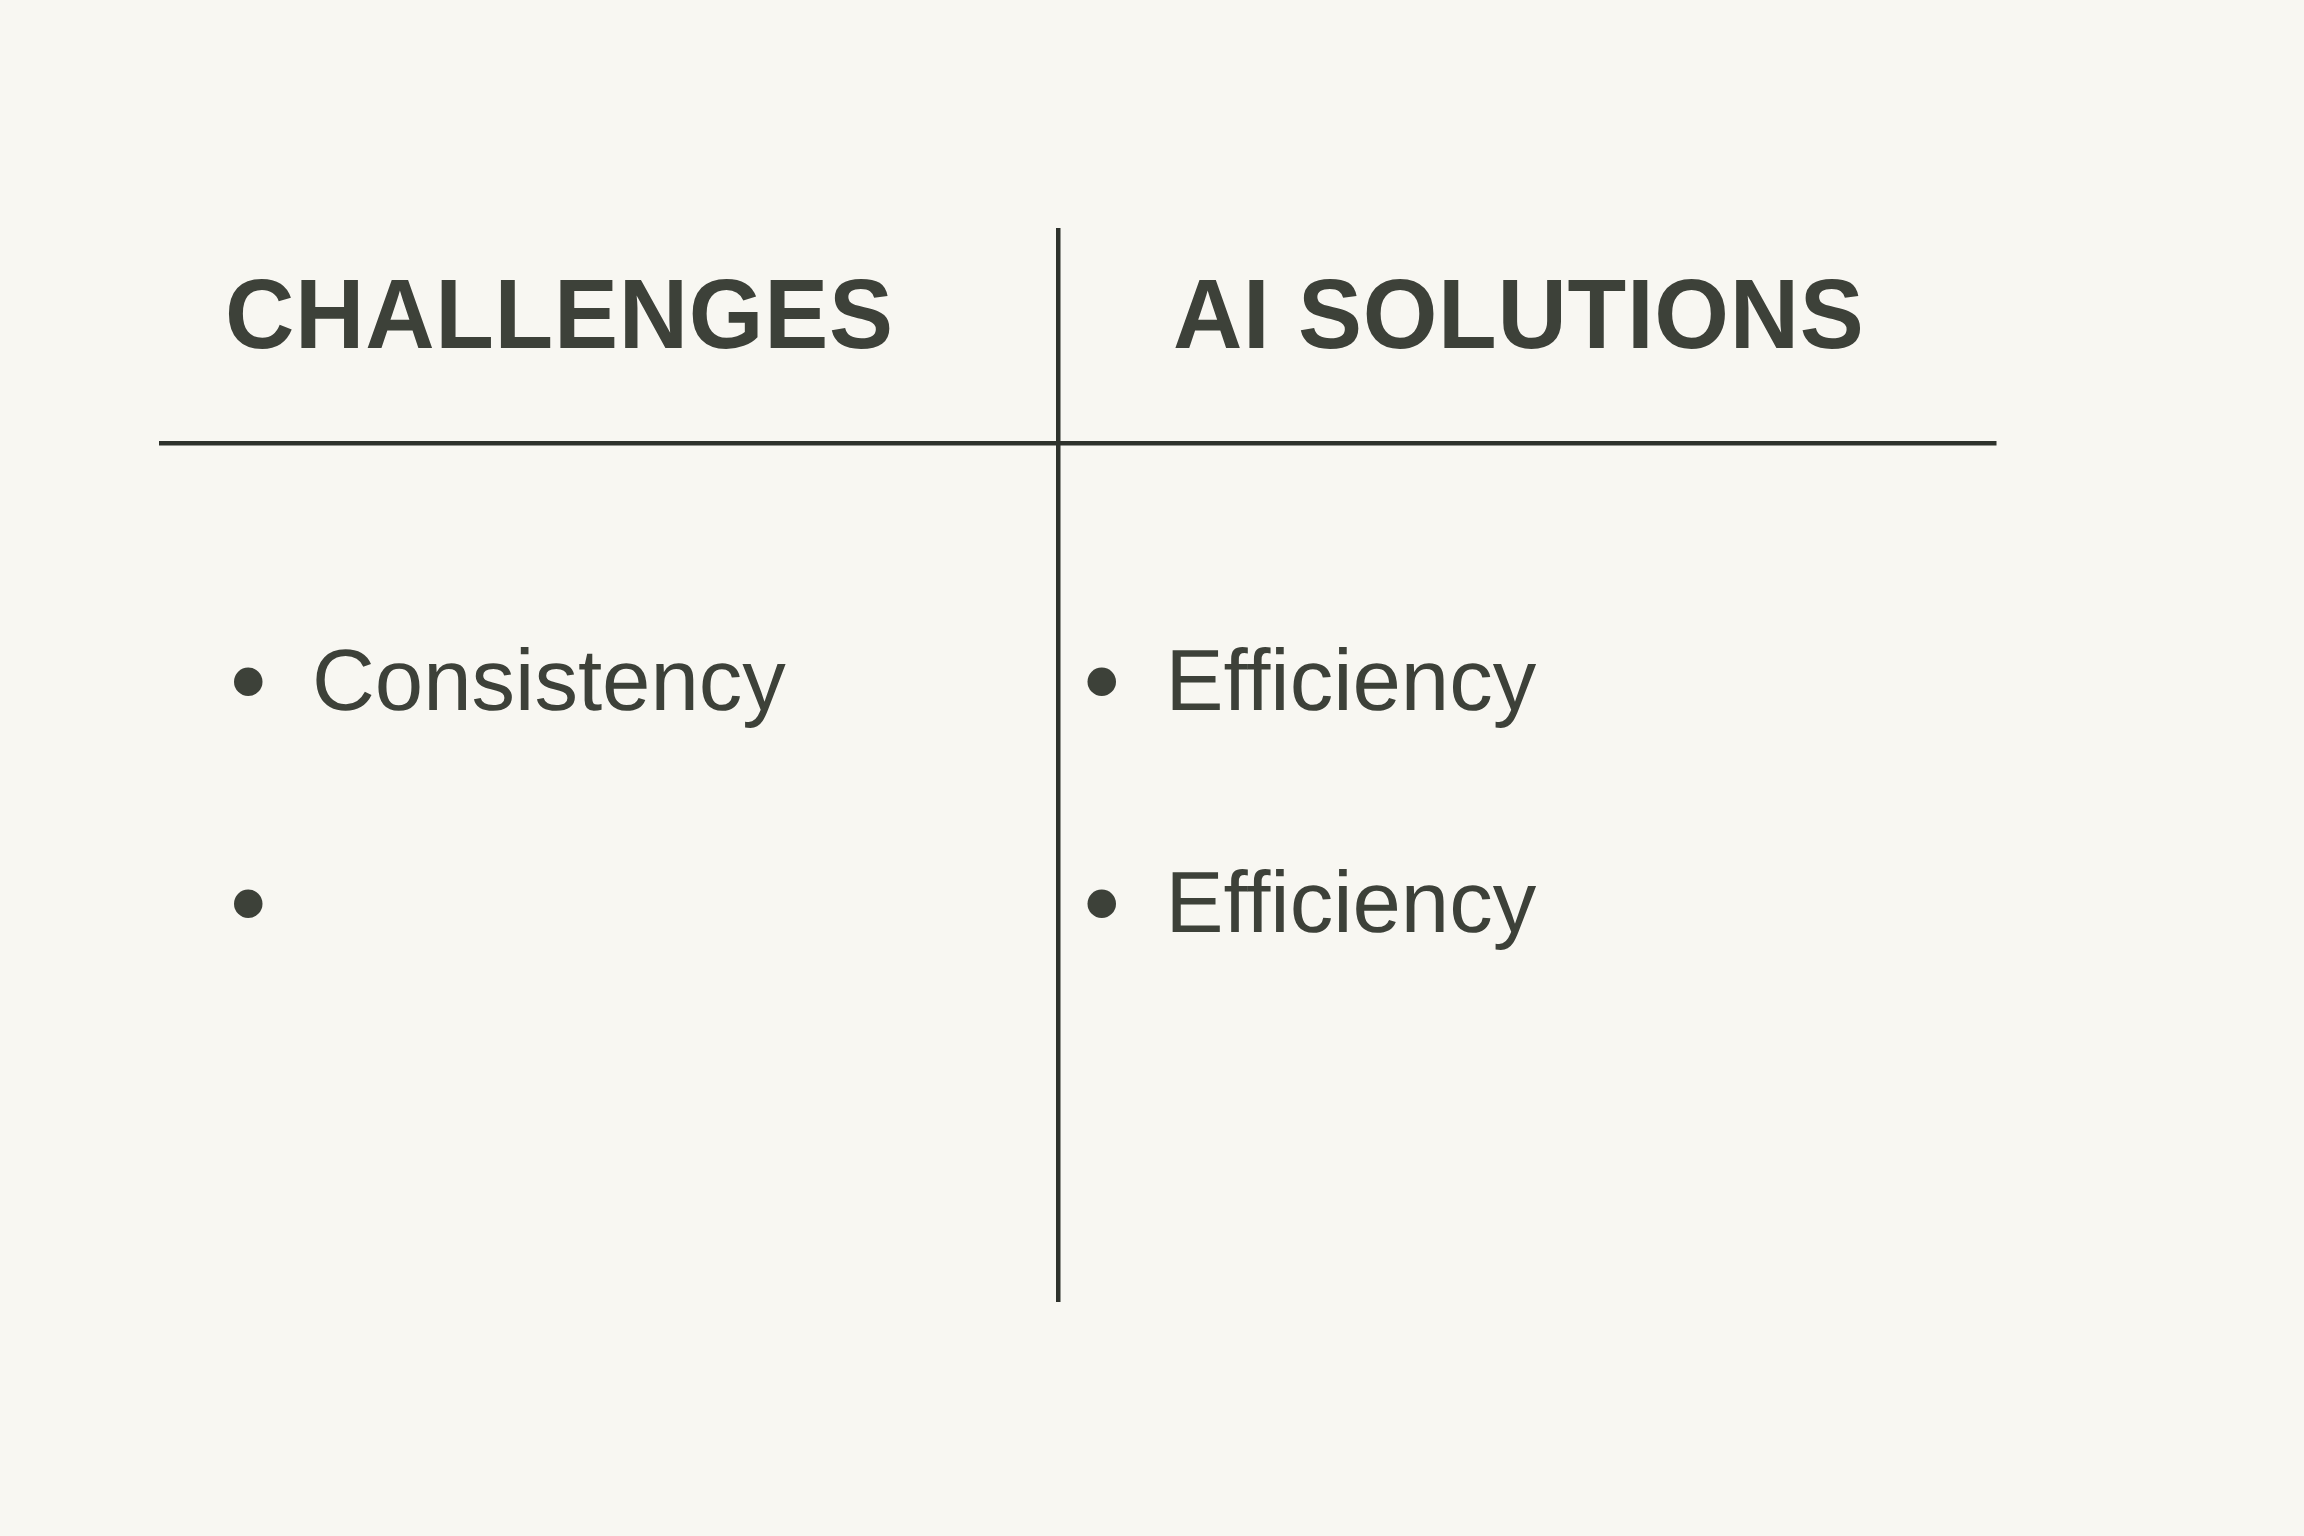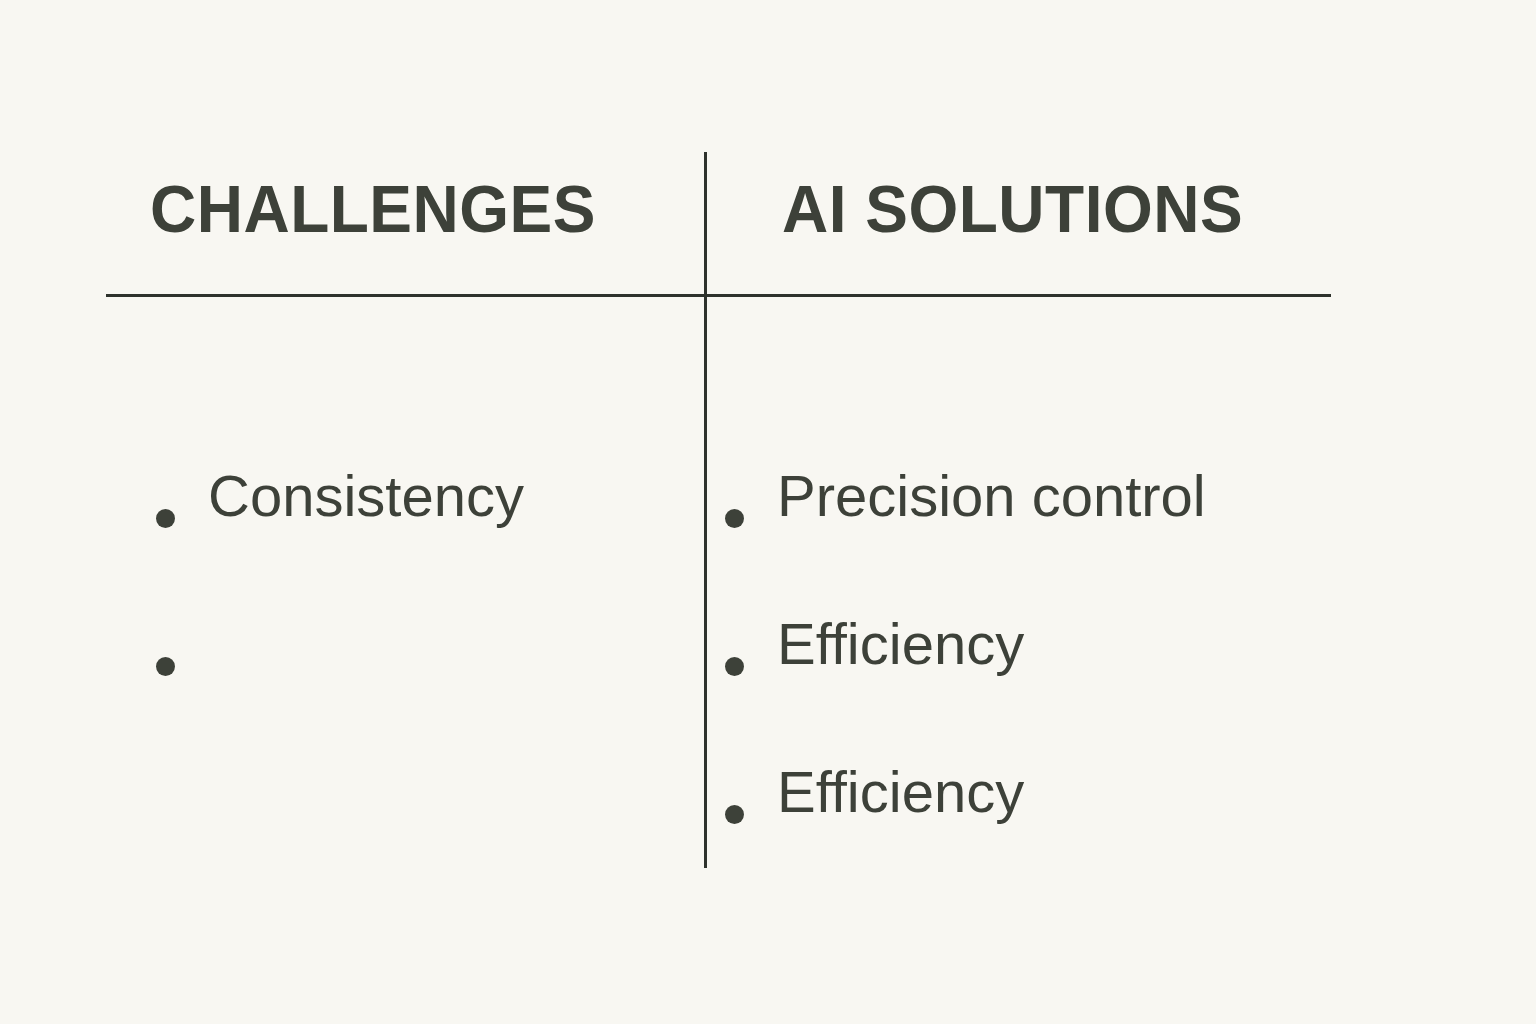--- a/index.html
+++ b/index.html
@@ -73,21 +73,21 @@
     top: 380px;
     margin: 0;
     padding: 0;
     list-style: none;
   }
   .column.left  .bullet-list { left: 156px; }
   .column.right .bullet-list { left: 48px; }
 
   .bullet-item {
     display: flex;
-    align-items: flex-end;
+    align-items: center;
     height: 148px;
     white-space: nowrap;
   }
 
   .bullet-dot {
     flex: 0 0 auto;
     width: 19px;
     height: 19px;
     border-radius: 50%;
     background: #3D4139;
@@ -125,24 +125,20 @@
       </li>
     </ul>
   </section>
 
   <section class="column right">
     <h2 class="col-heading">AI SOLUTIONS</h2>
 
     <ul class="bullet-list">
       <li class="bullet-item">
         <span class="bullet-dot"></span>
-        <span class="bullet-label">Precision control</span>
-      </li>
-      <li class="bullet-item">
-        <span class="bullet-dot"></span>
         <span class="bullet-label">Efficiency</span>
       </li>
       <li class="bullet-item">
         <span class="bullet-dot"></span>
         <span class="bullet-label">Efficiency</span>
       </li>
     </ul>
   </section>
 
 </div>

